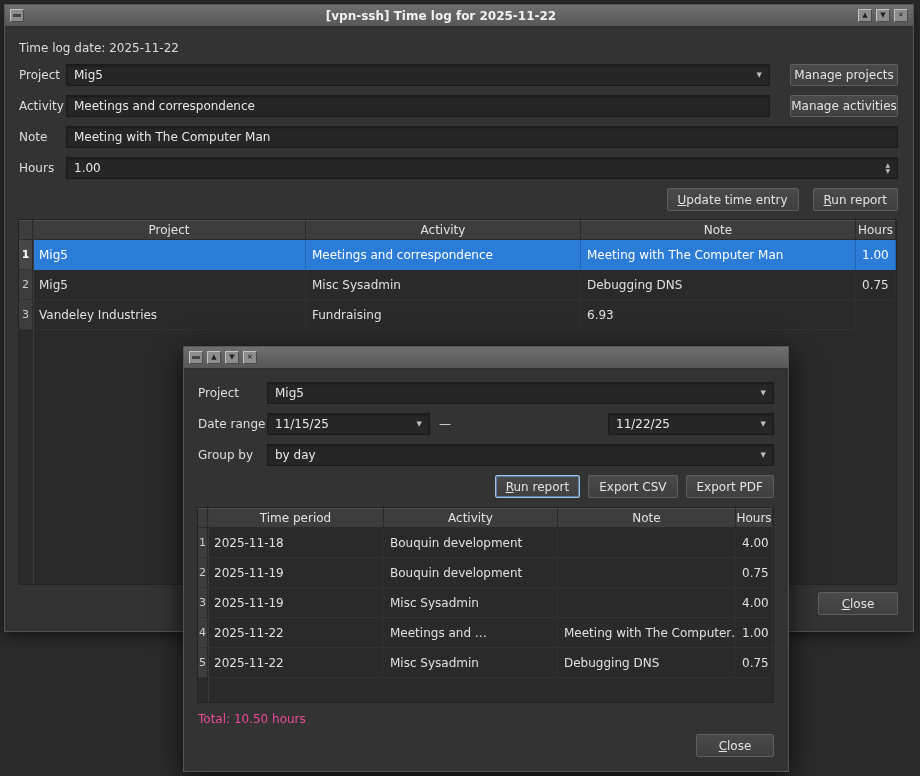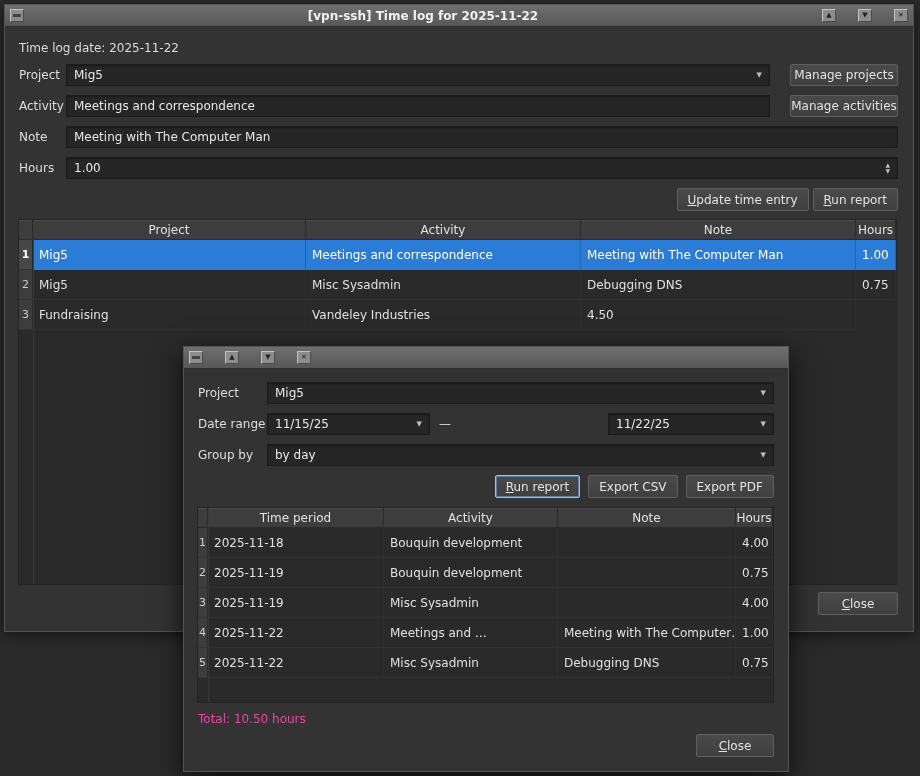--- a/index.html
+++ b/index.html
@@ -6,21 +6,21 @@
   body{
     width:920px;height:776px;position:relative;overflow:hidden;
     background:#2b2b2b;
     font-family:"DejaVu Sans","Liberation Sans",sans-serif;
     font-size:12px;color:#dcdcdc;
   }
   .window{position:absolute;background:#333333;border:1px solid #555;box-shadow:0 3px 14px rgba(0,0,0,.6)}
   #main-window{left:4px;top:4px;width:908px;height:626px}
   #report-window{left:183px;top:346px;width:604px;height:424px;box-shadow:0 8px 26px rgba(0,0,0,.75)}
 
-  .titlebar{height:22px;background:linear-gradient(#6f6f6f,#575757);display:flex;align-items:center;gap:22px;padding:0 5px;border-bottom:1px solid #2e2e2e;box-sizing:border-box}
+  .titlebar{height:22px;background:linear-gradient(#6f6f6f,#575757);display:flex;align-items:center;gap:4px;padding:0 5px;border-bottom:1px solid #2e2e2e;box-sizing:border-box}
   .tb-title{flex:1;text-align:center;font-weight:bold;color:#f1f1f1;font-size:12px;white-space:nowrap;overflow:hidden}
   .tb-btn{width:14px;height:13px;flex:0 0 auto;background:#8d8d8d;border:1px solid;border-color:#c2c2c2 #4a4a4a #4a4a4a #c2c2c2;color:#222;font-size:7px;line-height:11px;text-align:center;box-sizing:border-box;cursor:default}
   .menu-icon{width:14px;height:13px;flex:0 0 auto;background:#8d8d8d;border:1px solid;border-color:#c2c2c2 #4a4a4a #4a4a4a #c2c2c2;position:relative;box-sizing:border-box}
   .menu-icon::after{content:"";position:absolute;left:2px;right:2px;top:4px;height:3px;background:#444}
 
   .abs{position:absolute}
   #mw-date{top:36px;left:14px}
 
   .frow{position:absolute;display:flex;align-items:center;height:22px}
   .mw-row{left:14px;right:15px}
@@ -41,21 +41,21 @@
   .arrow{margin-left:auto;font-size:7px;line-height:1;color:#bdbdbd;flex:0 0 auto;padding-left:6px}
   .spin{margin-left:auto;display:flex;flex-direction:column;justify-content:center;flex:0 0 auto}
   .spin-b{font-size:6px;line-height:6px;color:#bdbdbd;text-align:center}
 
   .btn{height:23px;background:linear-gradient(#4a4a4a,#3f3f3f);border:1px solid #5f5f5f;border-radius:2px;color:#e3e3e3;font-family:inherit;font-size:12px;display:inline-flex;align-items:center;justify-content:center;padding:0 10px;box-sizing:border-box;white-space:nowrap;cursor:default}
   .btn-label{display:block}
   .mn::first-letter{text-decoration:underline}
   .btn-focused{border-color:#a3c1de;box-shadow:inset 0 0 0 1px #5a7ea6}
   .manage-btn{width:108px;height:22px;margin-left:20px;flex:0 0 auto;padding:0 4px}
 
-  #mw-actions{position:absolute;top:183px;left:14px;right:15px;display:flex;gap:4px;justify-content:flex-end}
+  #mw-actions{position:absolute;top:183px;left:14px;right:15px;display:flex;gap:14px;justify-content:flex-end}
   #rw-actions{position:absolute;top:128px;left:14px;right:14px;display:flex;gap:8px;justify-content:flex-end}
   #mw-close{position:absolute;top:587px;right:15px;min-width:80px}
   #rw-close{position:absolute;top:387px;right:14px;min-width:78px}
   #rw-total{position:absolute;top:365px;left:14px;color:#ec4899}
   #rw-dash{margin-left:9px;flex:0 0 auto;color:#dcdcdc}
   #rw-date-from{width:163px;flex:0 0 auto}
   #rw-date-to{width:166px;flex:0 0 auto}
   .spacer{flex:1}
 
   .tbl{position:absolute;background:#2a2a2a;border:1px solid #242424;box-sizing:border-box;overflow:hidden}
@@ -150,23 +150,23 @@
       <div class="td sel">Meeting with The Computer Man</div>
       <div class="td sel">1.00</div>
 
       <div class="rn">2</div>
       <div class="td">Mig5</div>
       <div class="td">Misc Sysadmin</div>
       <div class="td">Debugging DNS</div>
       <div class="td">0.75</div>
 
       <div class="rn">3</div>
+      <div class="td">Vandeley Industries</div>
       <div class="td">Fundraising</div>
-      <div class="td">Vandeley Industries</div>
-      <div class="td">4.50</div>
+      <div class="td">6.93</div>
     </div>
   </div>
 
   <button class="btn" id="mw-close">
       <span class="btn-label mn">Close</span>
     </button>
 </div>
 
 <div class="window" id="report-window">
   <div class="titlebar">

